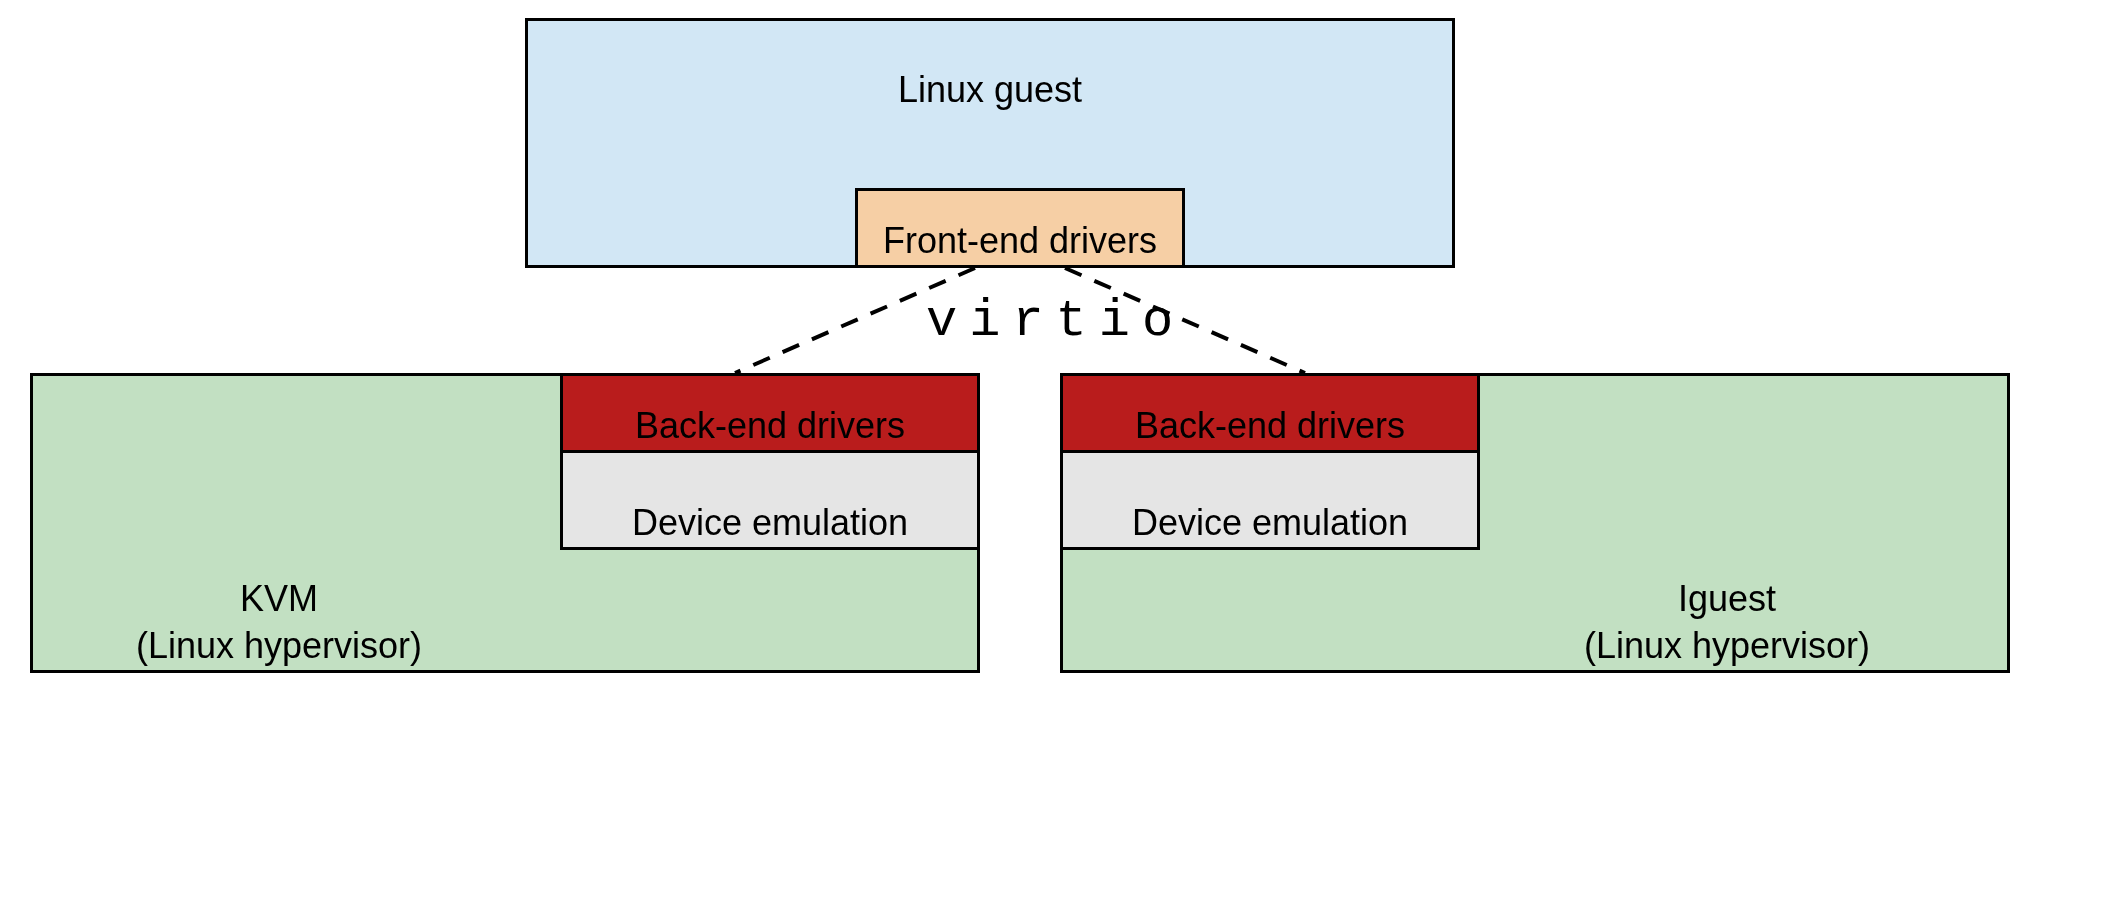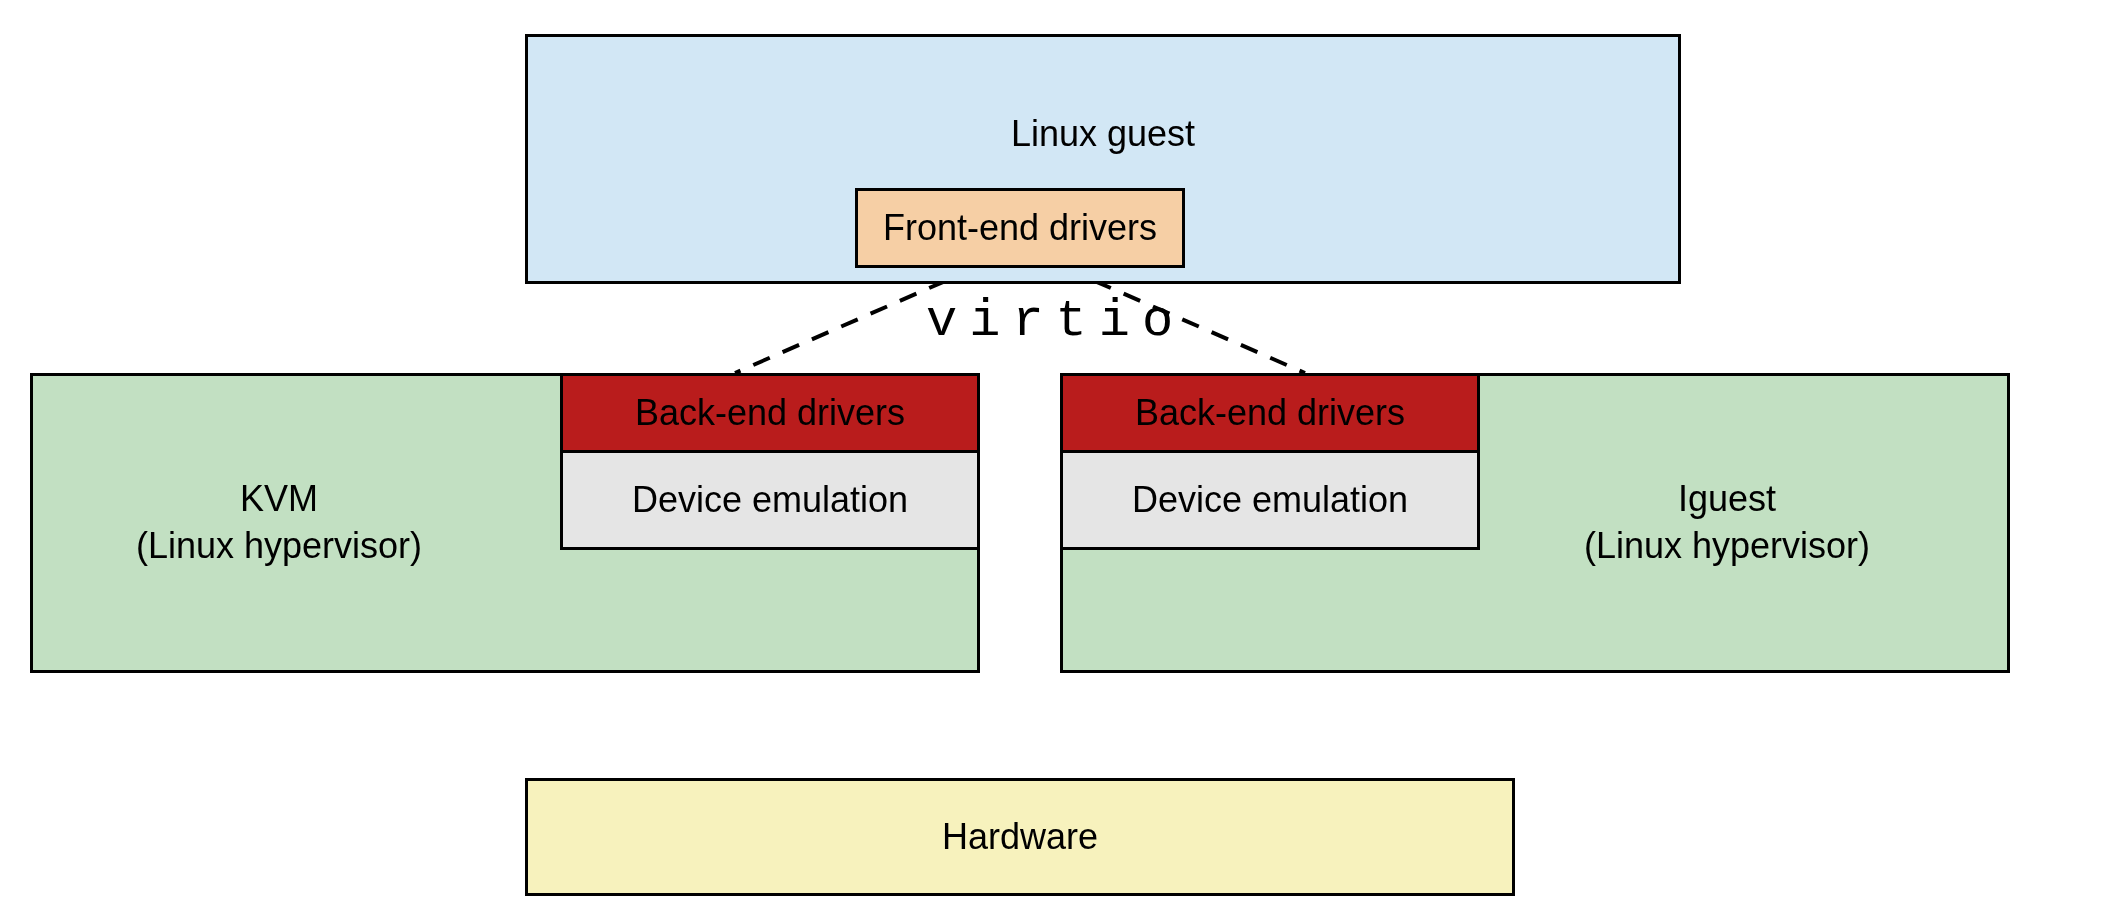--- a/index.html
+++ b/index.html
@@ -11,21 +11,21 @@
   .canvas {
     position: relative;
     width: 2112px;
     height: 912px;
   }
   .box {
     position: absolute;
     box-sizing: border-box;
     border: 3px solid #000;
     display: flex;
-    align-items: center;
+    align-items: flex-end;
     justify-content: center;
     text-align: center;
     font-size: 36px;
     line-height: 1.3;
   }
   .guest {
     background: #d2e7f5;
   }
   .frontend {
     background: #f6cfa5;
@@ -62,21 +62,21 @@
 </head>
 <body>
 
 <div class="canvas">
 
   <svg class="connectors">
     <line x1="975" y1="268" x2="735" y2="373" stroke="#000" stroke-width="4" stroke-dasharray="18 14"></line>
     <line x1="1065" y1="268" x2="1305" y2="373" stroke="#000" stroke-width="4" stroke-dasharray="18 14"></line>
   </svg>
 
-  <div class="box guest" style="left:525px; top:34px; width:1156px; height:250px; align-items:flex-start; padding-top:74px;">
+  <div class="box guest" style="left:525px; top:18px; width:930px; height:250px; align-items:flex-start; padding-top:46px;">
     <span>Linux guest</span>
   </div>
 
   <div class="box frontend" style="left:855px; top:188px; width:330px; height:80px;">
     <span>Front-end drivers</span>
   </div>
 
   <div class="virtio-label" style="left:920px; top:292px; width:200px;">virtio</div>
 
   <div class="box hyp" style="left:30px; top:373px; width:950px; height:300px; justify-content:flex-start; padding-left:36px;">
@@ -94,17 +94,14 @@
     <span style="white-space:pre-line; text-align:center; width:420px;">Iguest
 (Linux hypervisor)</span>
   </div>
   <div class="box backend" style="left:1060px; top:373px; width:420px; height:80px;">
     <span>Back-end drivers</span>
   </div>
   <div class="box devemu" style="left:1060px; top:450px; width:420px; height:100px;">
     <span>Device emulation</span>
   </div>
 
-  <div class="box hardware" style="left:525px; top:778px; width:990px; height:118px;">
-    <span>Hardware</span>
-  </div>
 
 </div>
 
 </body></html>

